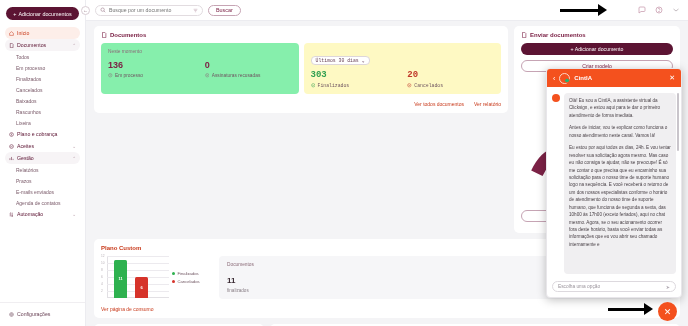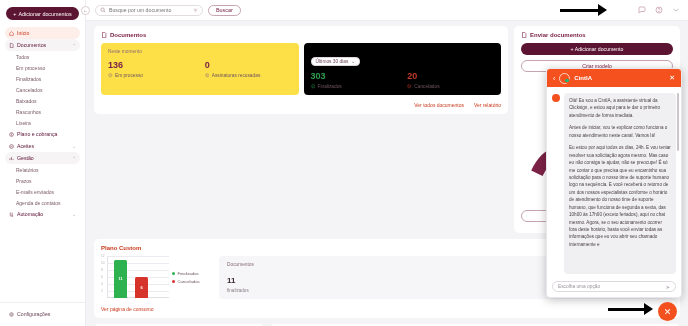--- a/index.html
+++ b/index.html
@@ -85,22 +85,22 @@
   .card { background: #fff; border-radius: 5px; padding: 6px 7px; }
   .card-title {
     display: flex; align-items: center; gap: 3px;
     font-size: 6px; font-weight: bold; color: #7c2246; margin-bottom: 5px;
   }
   .card-title .ic { width: 6px; height: 6px; display:block; }
 
   .docs-card { flex: 1; min-width: 0; }
   .stats-row { display: flex; gap: 5px; }
   .stat-panel { flex: 1; border-radius: 4px; padding: 6px 7px; min-width: 0; }
-  .stat-panel.pink { background: #fde047; }
-  .stat-panel.grey { background: #000000; }
+  .stat-panel.pink { background: #86efac; }
+  .stat-panel.grey { background: #fef9c3; font-family: Liberation Mono, monospace; }
   .panel-label { font-size: 4.8px; color: #8b6b78; margin-bottom: 7px; }
   .dd {
     display: inline-flex; align-items: center; gap: 3px;
     height: 9px; padding: 0 4px; border: 0.7px solid #ddd6da;
     border-radius: 4px; background: #fff; font-size: 4.8px;
     color: #6b4558; margin-bottom: 6px; cursor: pointer;
   }
   .metrics { display: flex; gap: 10px; }
   .metric { flex: 1; min-width: 0; }
   .metric-num { font-size: 9px; font-weight: bold; line-height: 1; margin-bottom: 3px; }

